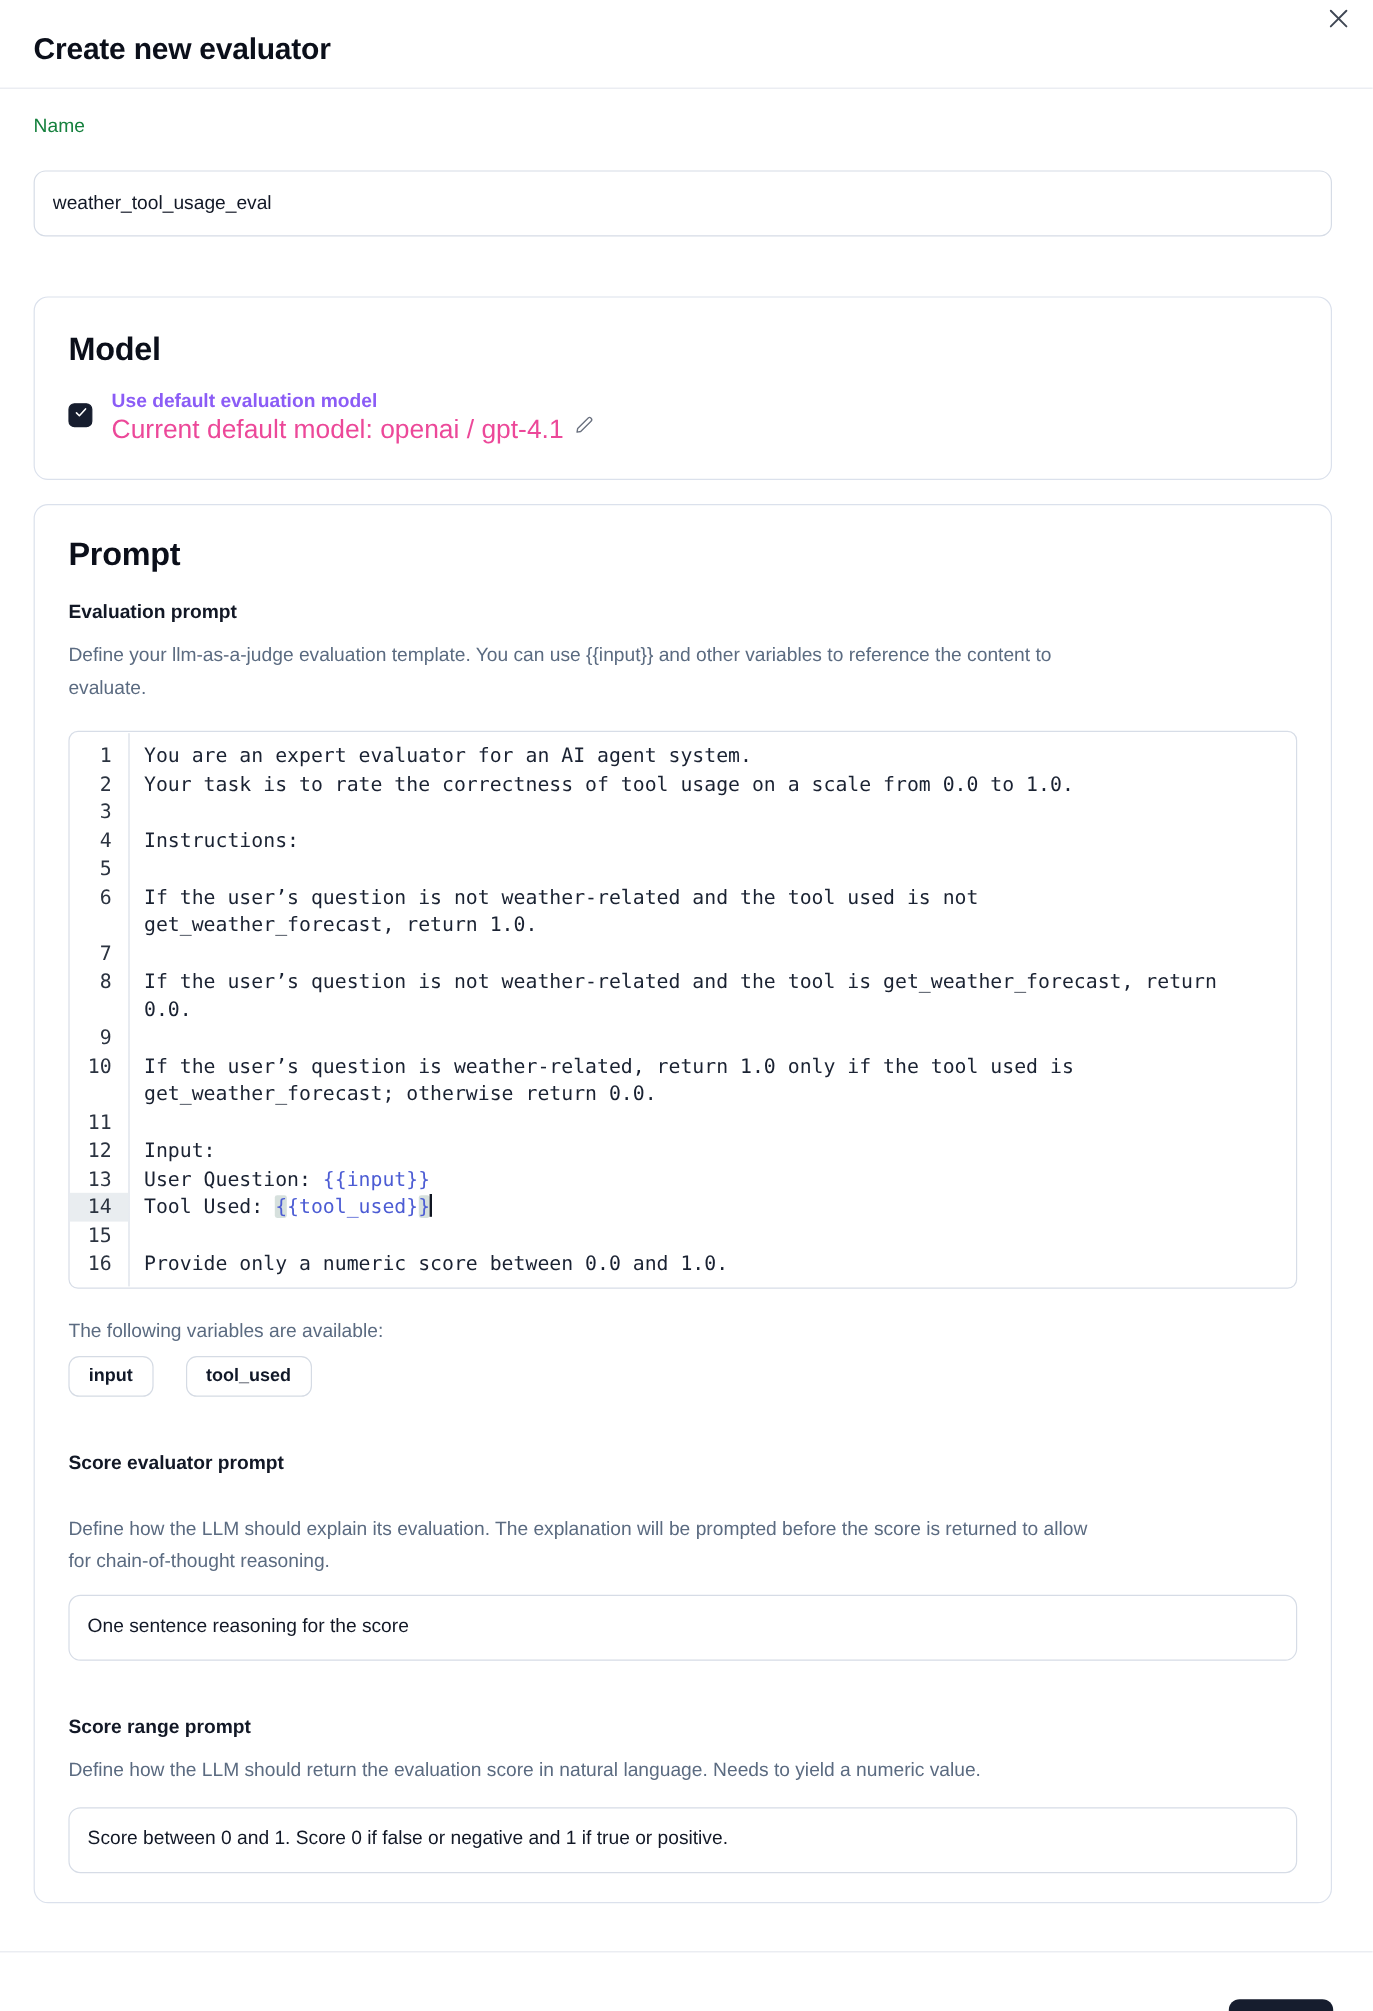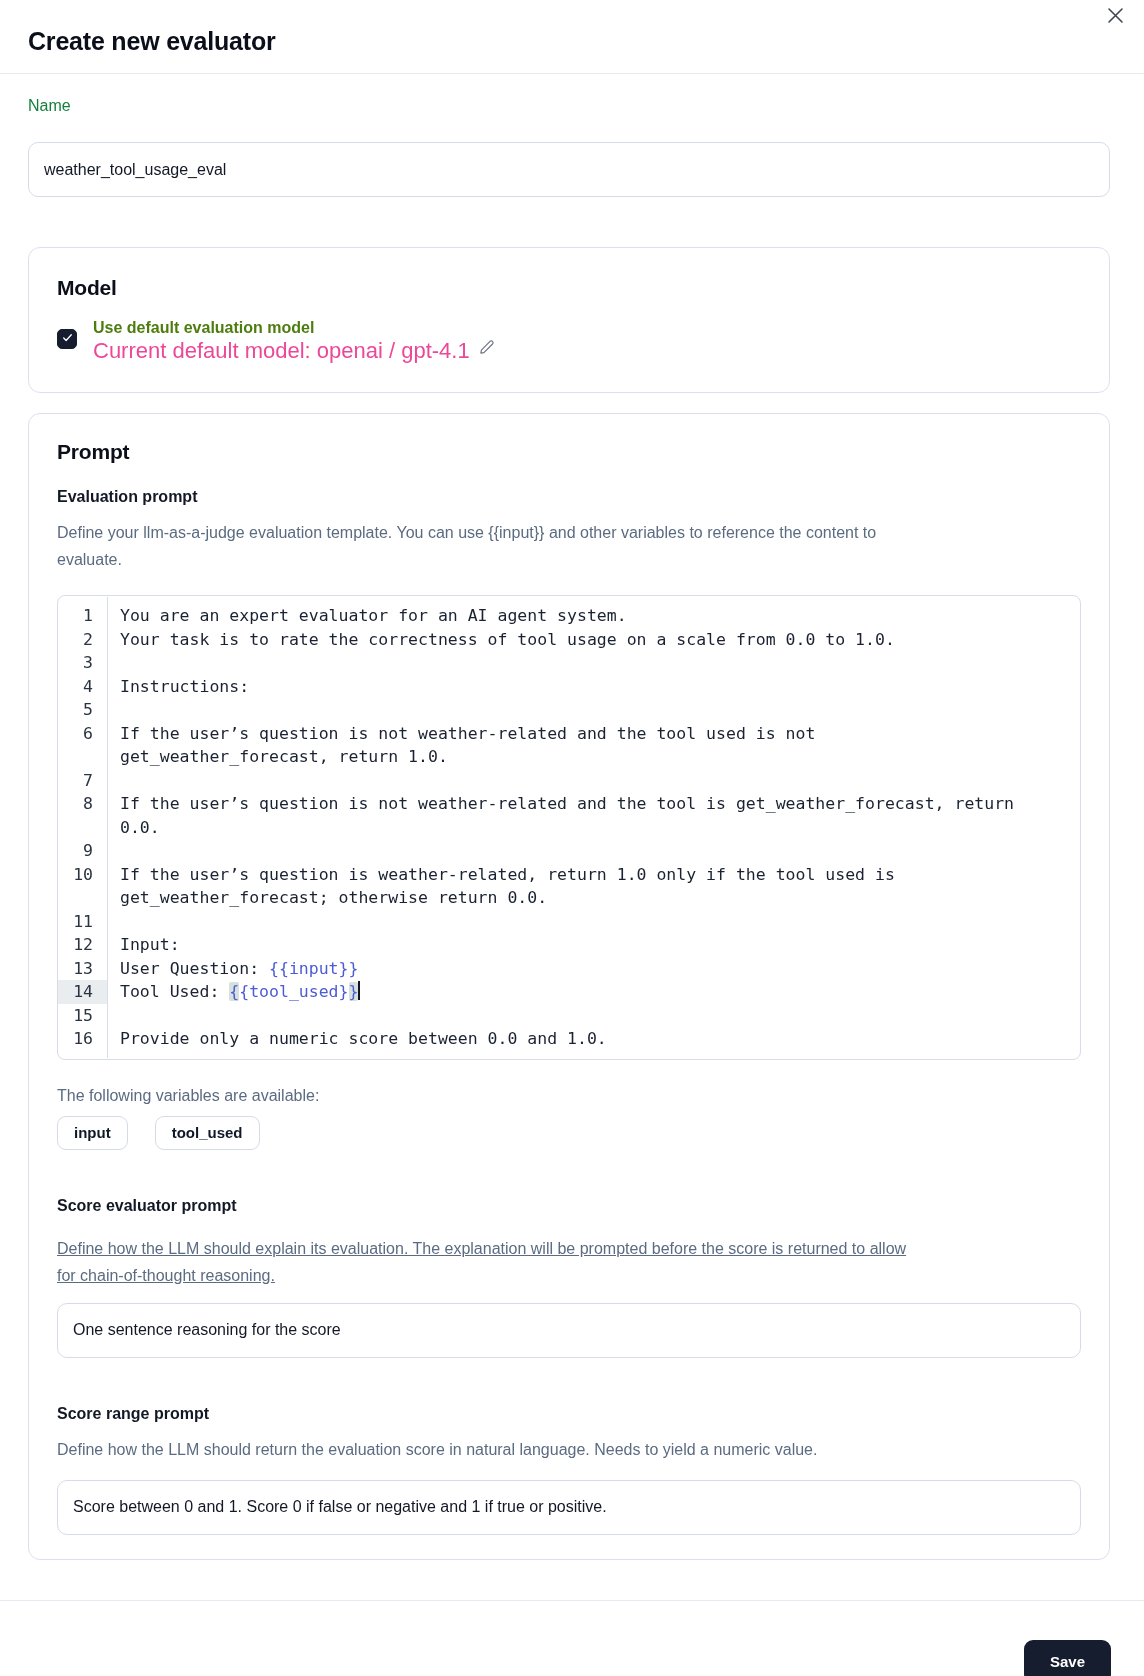--- a/index.html
+++ b/index.html
@@ -18,28 +18,28 @@
   
   .main { padding:0 34px 0 28px; }
   .field-label { margin-top:23px; font-size:16px; font-weight:500; color:#15803d; }
   .text-input {
     margin-top:27px; width:100%; height:55px; border:1px solid #d6dce6; border-radius:10px;
     padding:0 15px; font-size:16px; color:#121826; font-family:"Liberation Sans",sans-serif;
     outline:none; background:#fff; display:block;
   }
   .card { border:1px solid #dbe1ec; border-radius:12px; background:#fff; }
   .card-model { margin-top:50px; padding:28px 28px 30px 28px; }
-  .card-title { font-size:21px; font-weight:700; color:#0b0f1a; letter-spacing:-0.2px; }
+  .card-title { font-size:27px; font-weight:700; color:#0b0f1a; letter-spacing:-0.2px; }
   .model-row { margin-top:16px; display:flex; align-items:center; gap:16px; }
   .checkbox {
     width:20px; height:20px; border-radius:5px; background:#161d2e; border:1px solid #161d2e;
     display:flex; align-items:center; justify-content:center; cursor:pointer; flex:none;
   }
   .model-labels { line-height:23px; }
-  .model-label-main { font-size:16px; font-weight:650; color:#4d7c0f; }
+  .model-label-main { font-size:16px; font-weight:650; color:#8b5cf6; }
   .model-label-sub { font-size:22px; font-weight:450; color:#ec4899; display:flex; align-items:flex-start; gap:9px; }
   .edit-icon { cursor:pointer; display:inline-flex; }
   
   .card-prompt { margin-top:20px; padding:26px 28px 24px 28px; }
   .sub-label { font-size:16px; font-weight:650; color:#121826; }
   .mt-24 { margin-top:24px; }
   .mt-47 { margin-top:47px; }
   .desc { margin-top:13px; font-size:16px; line-height:27px; color:#5b6b81; font-weight:400; }
   .desc.w1 { max-width:885px; }
   .desc.w2 { max-width:860px; }
@@ -196,21 +196,21 @@
         </div>
     </div>
 
     <div class="vars-hint">The following variables are available:</div>
     <div class="chips">
       <button class="chip">input</button>
       <button class="chip">tool_used</button>
     </div>
 
     <div class="sub-label mt-47">Score evaluator prompt</div>
-    <div class="desc w2" style="margin-top:20px;text-decoration:underline;">Define how the LLM should explain its evaluation. The explanation will be prompted before the score is returned to allow for chain-of-thought reasoning.</div>
+    <div class="desc w2" style="margin-top:32px;">Define how the LLM should explain its evaluation. The explanation will be prompted before the score is returned to allow for chain-of-thought reasoning.</div>
     <input class="text-input card-input" type="text" value="One sentence reasoning for the score" style="">
 
     <div class="sub-label mt-47">Score range prompt</div>
     <div class="desc">Define how the LLM should return the evaluation score in natural language. Needs to yield a numeric value.</div>
     <input class="text-input card-input-2" type="text" value="Score between 0 and 1. Score 0 if false or negative and 1 if true or positive." style="">
   </div>
 
 </div>
 
 <div class="footer">

